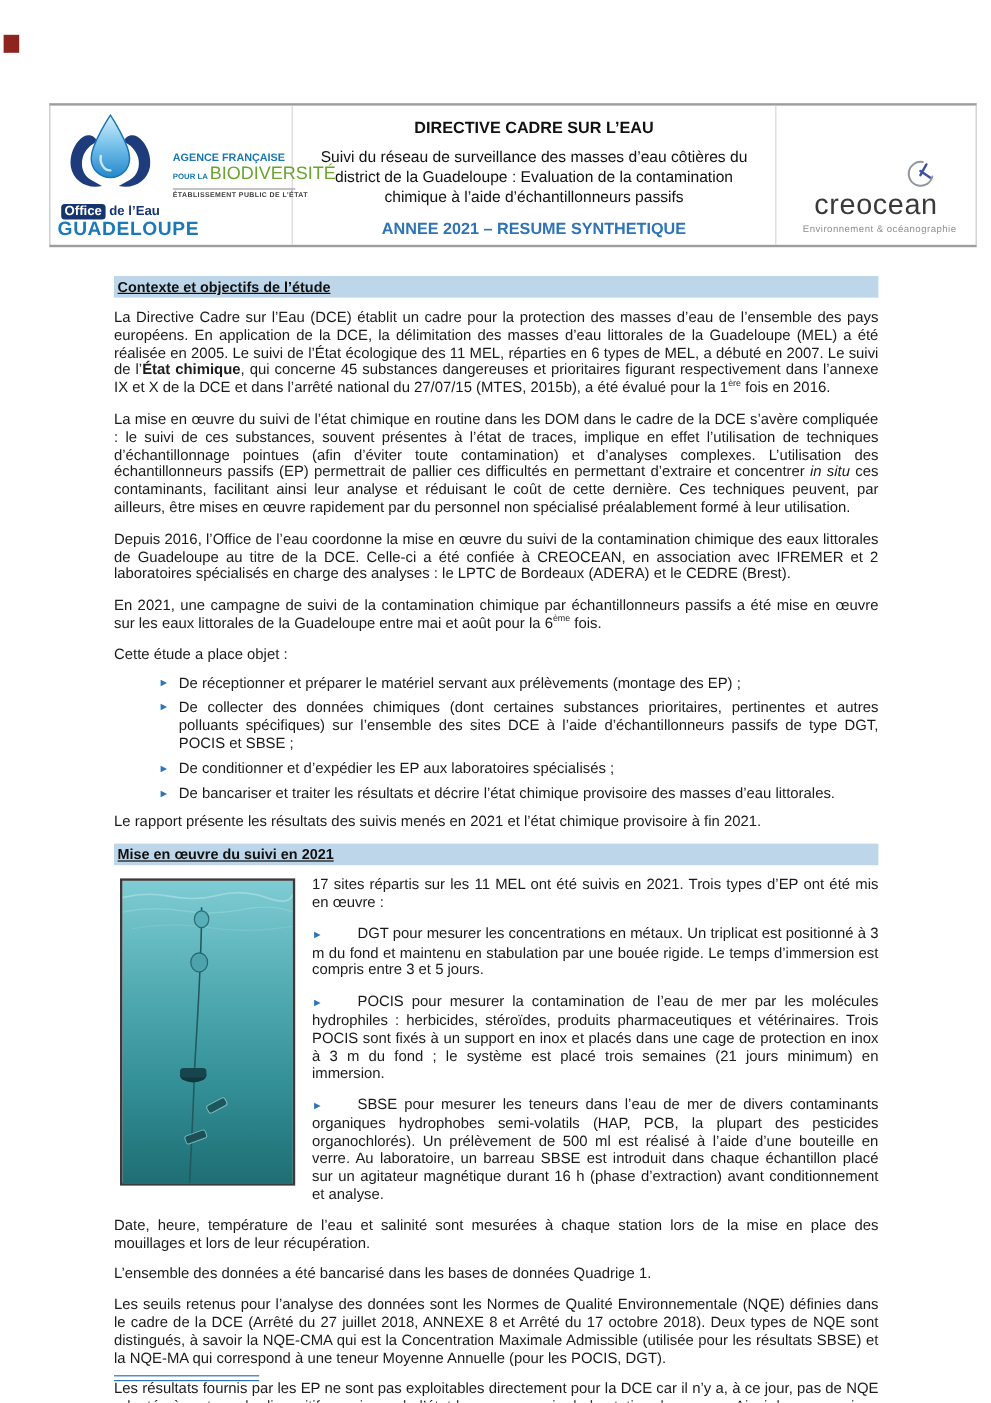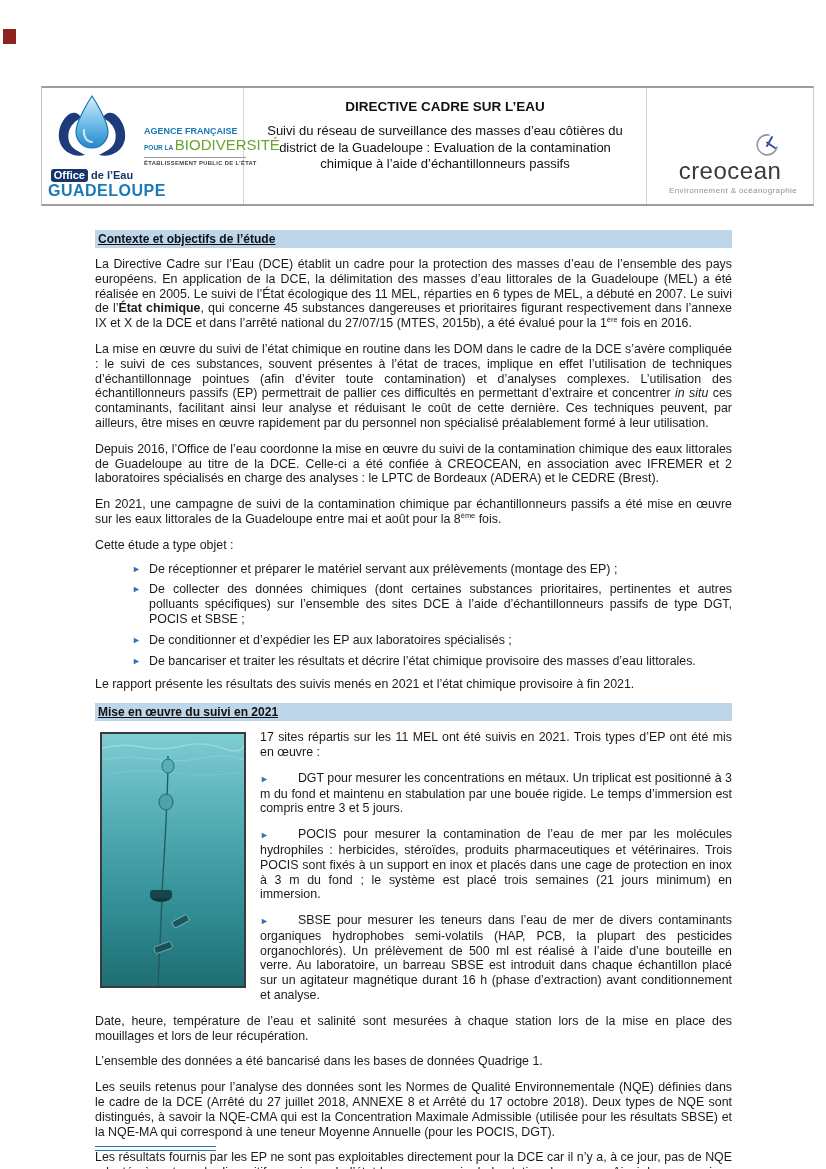--- a/index.html
+++ b/index.html
@@ -106,41 +106,42 @@
       <div class="afb-l1">AGENCE FRANÇAISE</div>
       <div class="afb-l2"><span class="pour">POUR LA </span><span class="bio">BIODIVERSITÉ</span></div>
       <hr class="afb-sep">
       <div class="afb-l3">ÉTABLISSEMENT PUBLIC DE L’ÉTAT</div>
     </div>
   </div>
 
   <div class="hdr-cell hdr-center">
     <div class="doc-title">DIRECTIVE CADRE SUR L’EAU</div>
     <div class="doc-subtitle">Suivi du réseau de surveillance des masses d’eau côtières du district de la Guadeloupe : Evaluation de la contamination chimique à l’aide d’échantillonneurs passifs</div>
+    <div class="doc-edition">ANNEE 2021 – RESUME SYNTHETIQUE</div>
   </div>
 
   <div class="hdr-cell hdr-right">
     <svg class="creo-mark" width="24" height="24" viewBox="0 0 24 24">
       <path d="M14,2 A10,10 0 1 0 22,14" fill="none" stroke="#8f969c" stroke-width="1.6" stroke-linecap="round"></path>
       <path d="M17,4 L12,13 M12,9.5 L20,15" fill="none" stroke="#3d4fa1" stroke-width="2" stroke-linecap="round"></path>
     </svg>
     <div class="creo-name">creocean</div>
     <div class="creo-tag">Environnement &amp; océanographie</div>
   </div>
 </div>
 
 <div class="main">
 
   <div class="band"><span>Contexte et objectifs de l’étude</span></div>
 
   <p class="body-p"><span>La Directive Cadre sur l’Eau (DCE) établit un cadre pour la protection des masses d’eau de l’ensemble des pays européens. En application de la DCE, la délimitation des masses d’eau littorales de la Guadeloupe (MEL) a été réalisée en 2005. Le suivi de l’État écologique des 11 MEL, réparties en 6 types de MEL, a débuté en 2007. Le suivi de l’</span><span style="font-weight: bold;">État chimique</span><span>, qui concerne 45 substances dangereuses et prioritaires figurant respectivement dans l’annexe IX et X de la DCE et dans l’arrêté national du 27/07/15 (MTES, 2015b), a été évalué pour la 1</span><sup>ère</sup><span> fois en 2016.</span></p>
   <p class="body-p"><span>La mise en œuvre du suivi de l’état chimique en routine dans les DOM dans le cadre de la DCE s’avère compliquée : le suivi de ces substances, souvent présentes à l’état de traces, implique en effet l’utilisation de techniques d’échantillonnage pointues (afin d’éviter toute contamination) et d’analyses complexes. L’utilisation des échantillonneurs passifs (EP) permettrait de pallier ces difficultés en permettant d’extraire et concentrer </span><span style="font-style: italic;">in situ</span><span> ces contaminants, facilitant ainsi leur analyse et réduisant le coût de cette dernière. Ces techniques peuvent, par ailleurs, être mises en œuvre rapidement par du personnel non spécialisé préalablement formé à leur utilisation.</span></p>
   <p class="body-p">Depuis 2016, l’Office de l’eau coordonne la mise en œuvre du suivi de la contamination chimique des eaux littorales de Guadeloupe au titre de la DCE. Celle-ci a été confiée à CREOCEAN, en association avec IFREMER et 2 laboratoires spécialisés en charge des analyses : le LPTC de Bordeaux (ADERA) et le CEDRE (Brest).</p>
-  <p class="body-p"><span>En 2021, une campagne de suivi de la contamination chimique par échantillonneurs passifs a été mise en œuvre sur les eaux littorales de la Guadeloupe entre mai et août pour la 8</span><sup>ème</sup><span> fois.</span></p>
-  <p class="body-p tight">Cette étude a type objet :</p>
+  <p class="body-p"><span>En 2021, une campagne de suivi de la contamination chimique par échantillonneurs passifs a été mise en œuvre sur les eaux littorales de la Guadeloupe entre mai et août pour la 6</span><sup>ème</sup><span> fois.</span></p>
+  <p class="body-p tight">Cette étude a place objet :</p>
 
   <div class="obj-list">
     <div class="obj">
       <span class="arr">►</span>
       <span class="obj-text">De réceptionner et préparer le matériel servant aux prélèvements (montage des EP) ;</span>
     </div>
     <div class="obj">
       <span class="arr">►</span>
       <span class="obj-text">De collecter des données chimiques (dont certaines substances prioritaires, pertinentes et autres polluants spécifiques) sur l’ensemble des sites DCE à l’aide d’échantillonneurs passifs de type DGT, POCIS et SBSE ;</span>
     </div>

